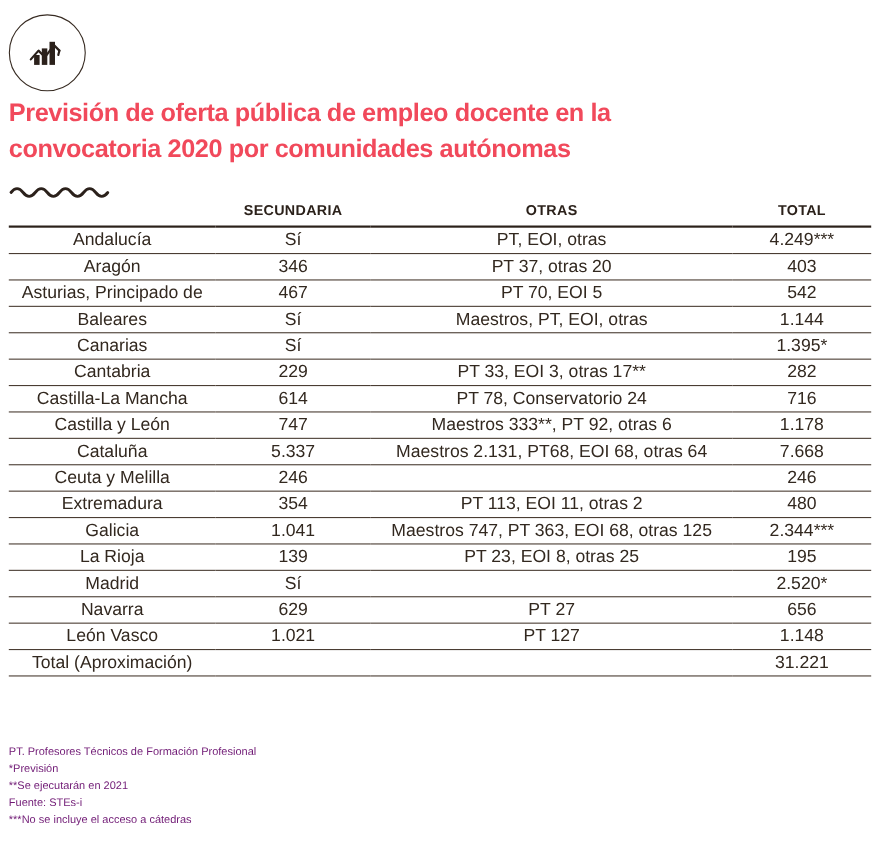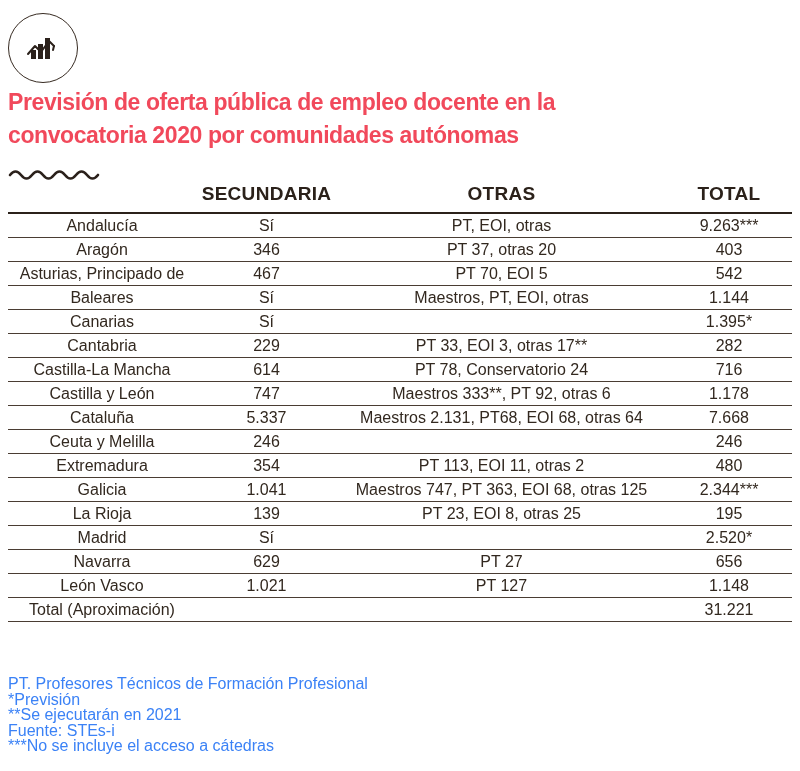--- a/index.html
+++ b/index.html
@@ -17,34 +17,34 @@
     font-size:23px; font-weight:bold; color:#f1495b;
     line-height:33px; letter-spacing:-0.4px;
   }
   .title .tl { display:block; }
   .squiggle { position:absolute; left:8px; top:166px; }
   .data-table {
     position:absolute; left:8px; top:180px; width:784px;
     border-collapse:collapse; table-layout:fixed;
   }
   .data-table th {
-    font-size:19px; font-weight:bold; letter-spacing:0.3px; color:#2b211a;
+    font-size:13px; font-weight:bold; letter-spacing:0.3px; color:#2b211a;
     padding:3px 0 7px 0; border-bottom:2px solid #2b211a; text-align:center;
   }
   .data-table td {
     height:23px; font-size:16px; color:#32281f;
     border-bottom:1px solid #4a3d33; text-align:center;
     white-space:nowrap; overflow:hidden; padding:0;
   }
   .c-region { width:188px; text-align:left; }
   .c-sec    { width:141px; }
   .c-otras  { width:329px; }
   .c-total  { width:126px; }
   .footnotes { position:absolute; left:8px; top:676px; }
-  .footnotes .fn { margin:0; font-size:16px; line-height:15.5px; color:#3b82f6; }
+  .footnotes .fn { margin:0; font-size:10px; line-height:15.5px; color:#701a75; }
 </style>
 </head>
 <body>
 
 <div class="page">
 
   <div class="logo-circle">
     <svg width="34" height="30" viewBox="0 0 34 30" aria-hidden="true">
       <rect x="5" y="17" width="5" height="9" fill="#2b211b"></rect>
       <rect x="12" y="11" width="5" height="15" fill="#2b211b"></rect>
@@ -70,21 +70,21 @@
         <th class="c-sec">SECUNDARIA</th>
         <th class="c-otras">OTRAS</th>
         <th class="c-total">TOTAL</th>
       </tr>
     </thead>
     <tbody id="table-body">
         <tr>
           <td class="c-region">Andalucía</td>
           <td class="c-sec">Sí</td>
           <td class="c-otras">PT, EOI, otras</td>
-          <td class="c-total">9.263***</td>
+          <td class="c-total">4.249***</td>
         </tr>
         <tr>
           <td class="c-region">Aragón</td>
           <td class="c-sec">346</td>
           <td class="c-otras">PT 37, otras 20</td>
           <td class="c-total">403</td>
         </tr>
         <tr>
           <td class="c-region">Asturias, Principado de</td>
           <td class="c-sec">467</td>

